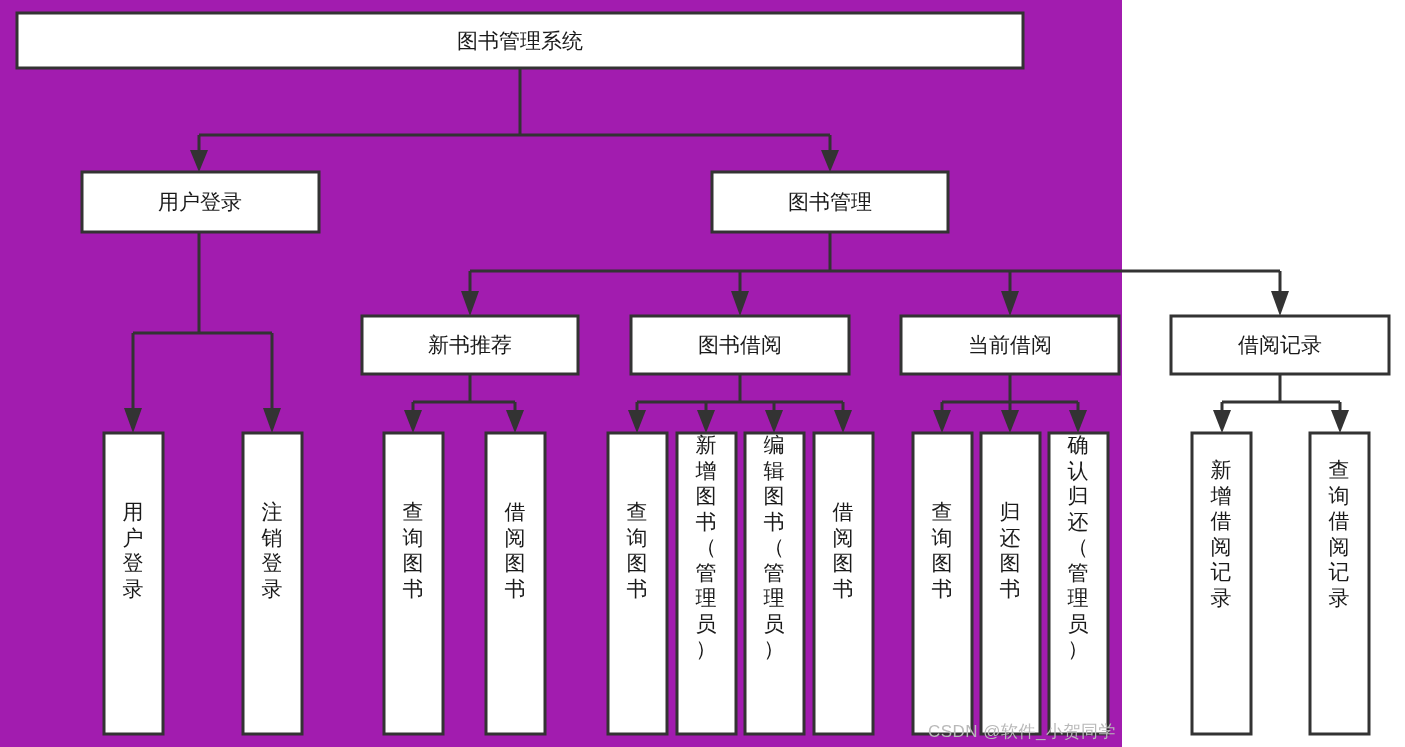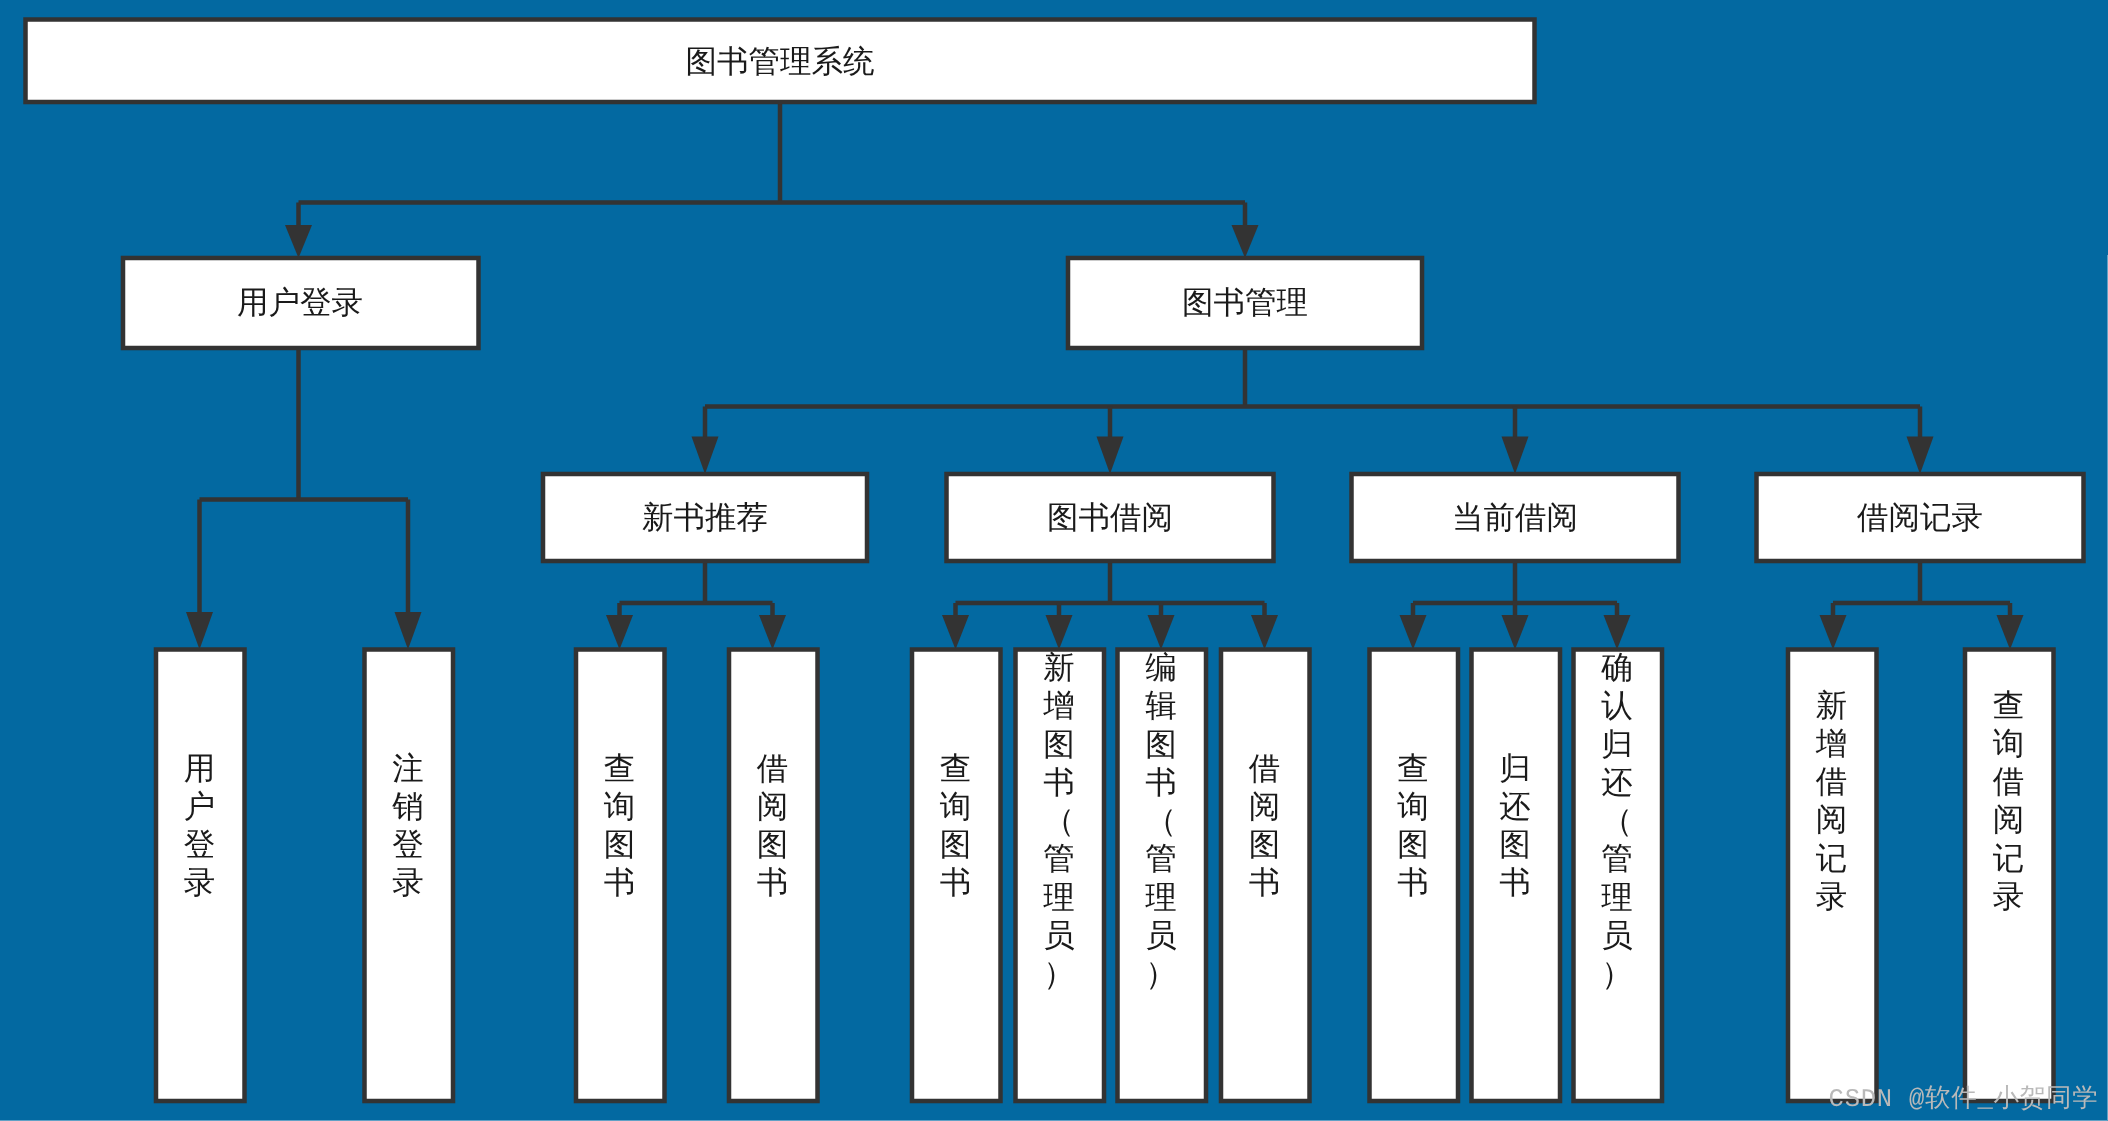--- a/index.html
+++ b/index.html
@@ -8,23 +8,23 @@
     background: #ffffff;
   }
   body {
     width: 1405px;
     height: 747px;
     font-family: "DejaVu Sans", "Liberation Sans", sans-serif;
     overflow: hidden;
   }
   #diagram-root {
     position: relative;
-    width: 1405px;
+    width: 1122px;
     height: 747px;
-    background: #0369a1;
+    background: #a21caf;
   }
   svg.diagram-canvas {
     position: absolute;
     left: 0;
     top: 0;
     width: 1405px;
     height: 747px;
     display: block;
   }
   .node-box {
@@ -53,21 +53,21 @@
     font-family: "DejaVu Sans", "Liberation Sans", sans-serif;
     font-size: 21px;
     fill: #1a1a1a;
     text-anchor: middle;
     white-space: pre;
   }
   .watermark-text {
     position: absolute;
     right: 6px;
     bottom: 4px;
-    font-family: Liberation Mono, monospace;
+    font-family: Liberation Sans, sans-serif;
     font-size: 17px;
     color: #b9b9b9;
     letter-spacing: 0.5px;
     user-select: none;
     white-space: pre;
   }
 </style>
 </head>
 <body>
 

